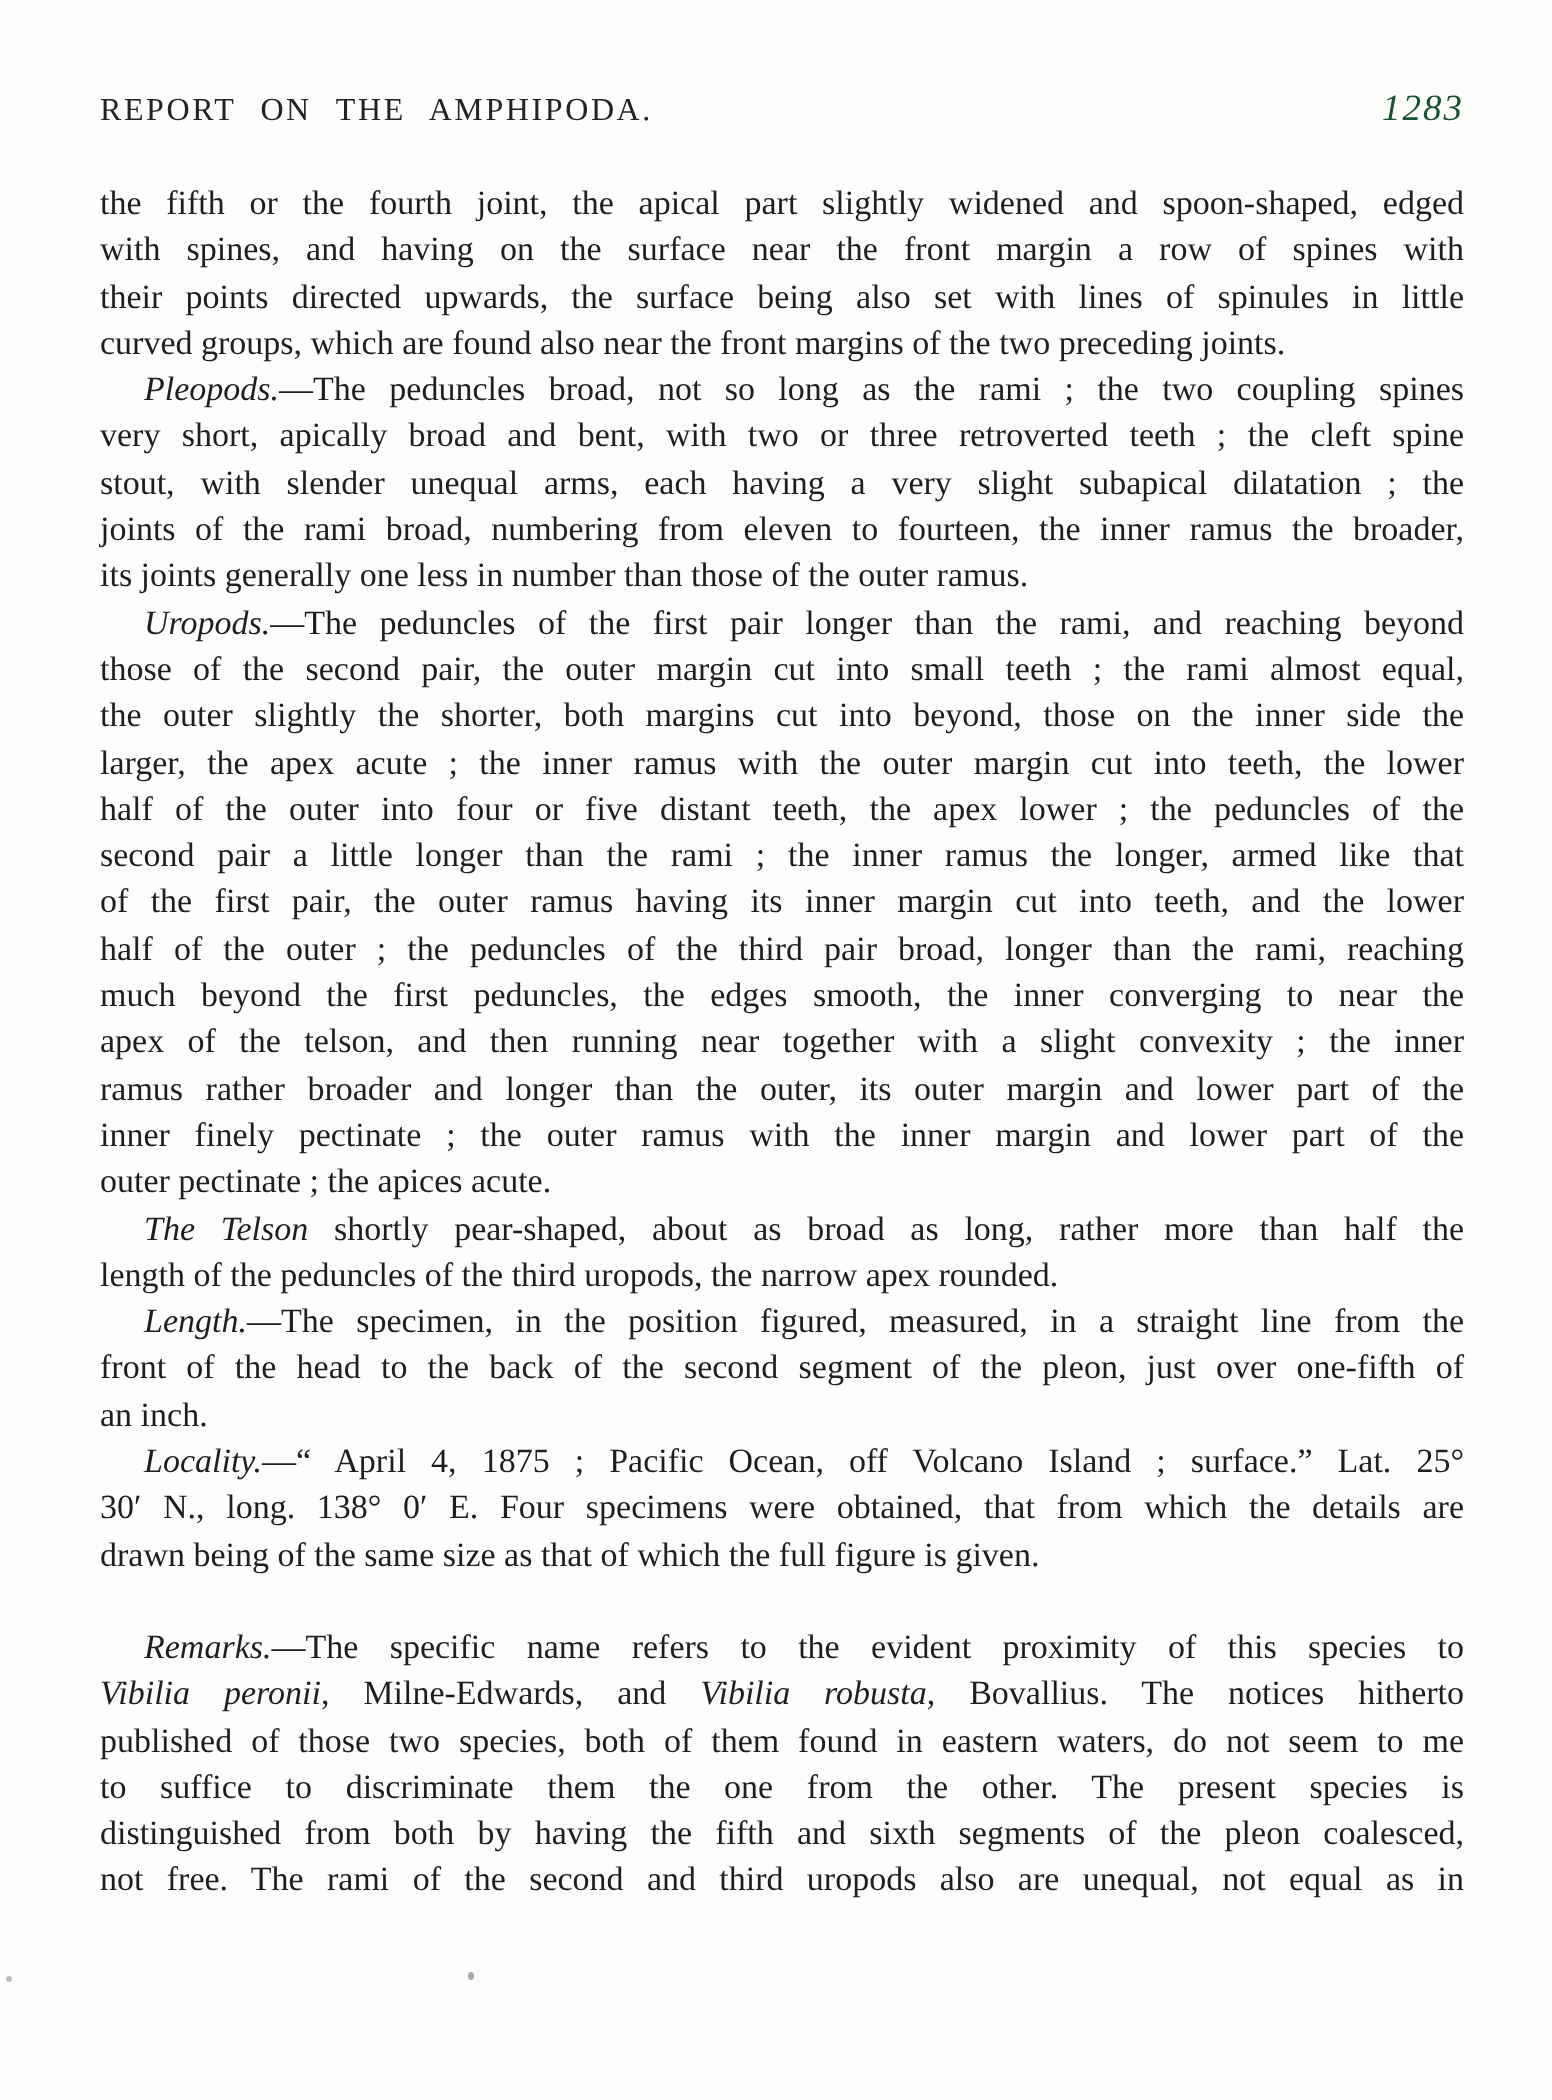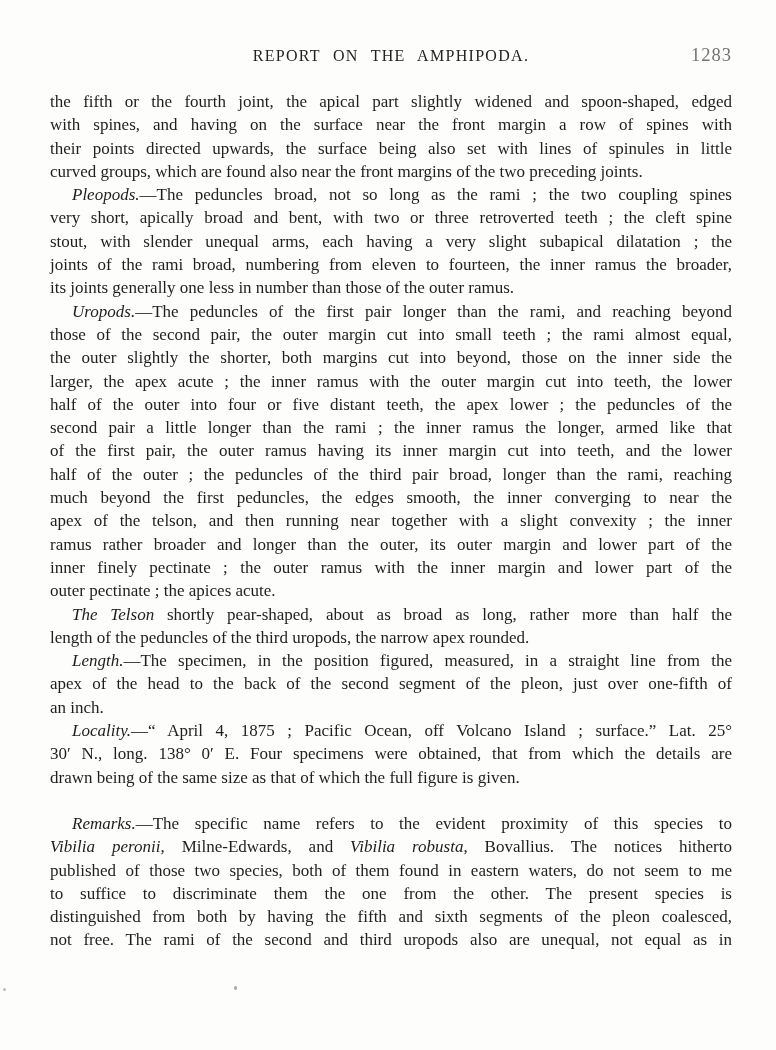--- a/index.html
+++ b/index.html
@@ -14,36 +14,36 @@
     background: #fdfdfc;
     font-family: "Liberation Serif", "DejaVu Serif", serif;
     color: #1e1e1e;
     overflow: hidden;
   }
   .running-head {
     position: absolute;
     top: 47px;
     left: 50px;
     width: 682px;
-    text-align: center;
   }
   .running-head .title {
     display: inline-block;
     font-size: 16px;
     letter-spacing: 1.3px;
     word-spacing: 7px;
     color: #232323;
   }
   .running-head .folio {
     position: absolute;
     right: 0;
     top: -2px;
     font-size: 18.5px;
     letter-spacing: 1px;
-    color: #737373;
+    color: #14532d;
+    font-style: italic;
   }
   .page-body {
     position: absolute;
     top: 90px;
     left: 50px;
     width: 682px;
     font-size: 17px;
     line-height: 23.3px;
   }
   .paragraph { margin: 0; }
@@ -105,21 +105,21 @@
         <div class="line"><span>ramus rather broader and longer than the outer, its outer margin and lower part of the</span></div>
         <div class="line"><span>inner finely pectinate ; the outer ramus with the inner margin and lower part of the</span></div>
         <div class="line last"><span>outer pectinate ; the apices acute.</span></div>
       </div>
       <div class="paragraph">
         <div class="line indent"><span class="it">The Telson</span><span> shortly pear-shaped, about as broad as long, rather more than half the</span></div>
         <div class="line last"><span>length of the peduncles of the third uropods, the narrow apex rounded.</span></div>
       </div>
       <div class="paragraph">
         <div class="line indent"><span class="it">Length.</span><span>—The specimen, in the position figured, measured, in a straight line from the</span></div>
-        <div class="line"><span>apex of the head to the back of the second segment of the pleon, just over one-fifth of</span></div>
+        <div class="line"><span>front of the head to the back of the second segment of the pleon, just over one-fifth of</span></div>
         <div class="line last"><span>an inch.</span></div>
       </div>
       <div class="paragraph">
         <div class="line indent"><span class="it">Locality.</span><span>—“ April 4, 1875 ; Pacific Ocean, off Volcano Island ; surface.”  Lat. 25°</span></div>
         <div class="line"><span>30′ N., long. 138° 0′ E.  Four specimens were obtained, that from which the details are</span></div>
         <div class="line last"><span>drawn being of the same size as that of which the full figure is given.</span></div>
       </div>
       <div class="paragraph spaced">
         <div class="line indent"><span class="it">Remarks.</span><span>—The specific name refers to the evident proximity of this species to</span></div>
         <div class="line"><span class="it">Vibilia peronii</span><span>, Milne-Edwards, and </span><span class="it">Vibilia robusta</span><span>, Bovallius.  The notices hitherto</span></div>

